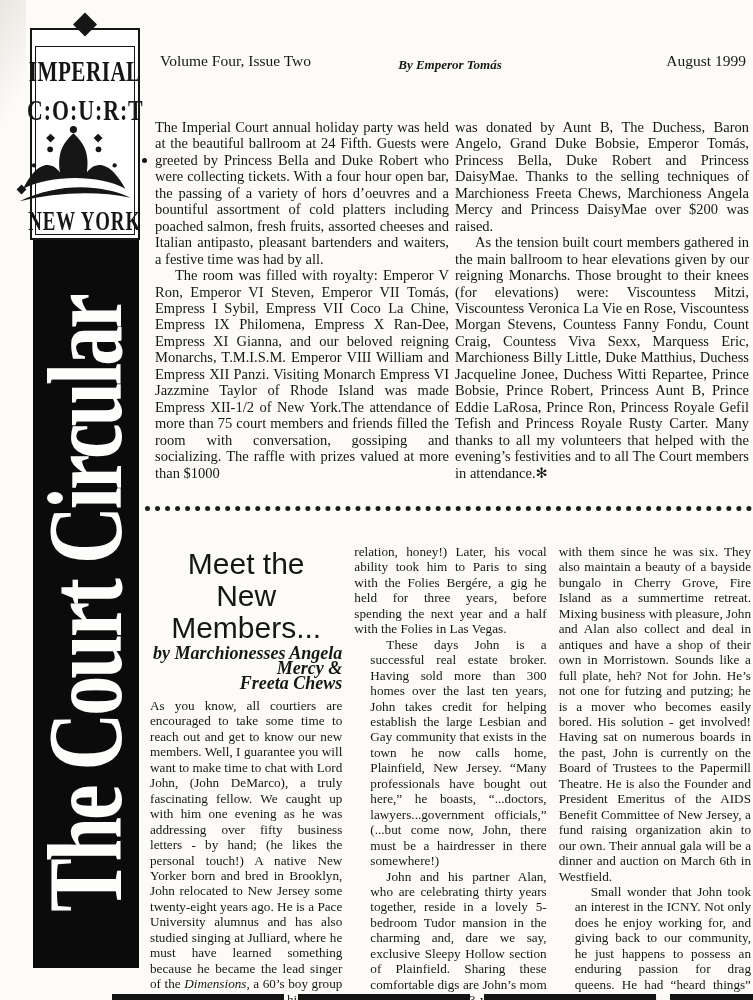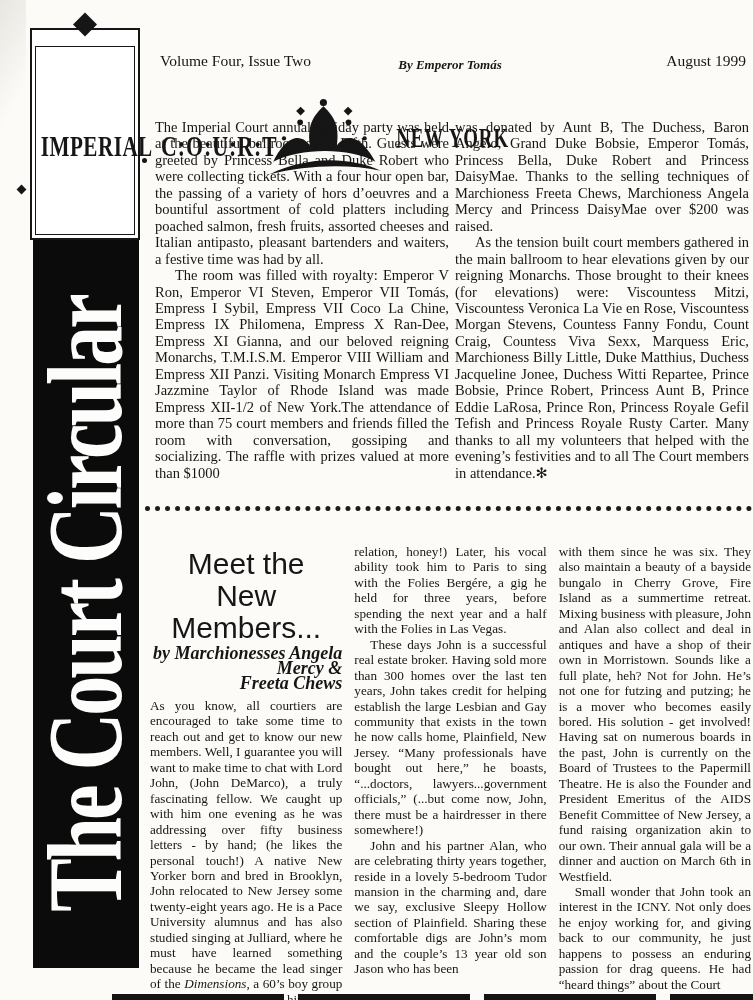--- a/index.html
+++ b/index.html
@@ -13,21 +13,21 @@
   }
   .page { position:absolute; inset:0; }
 
   
   .logo-box {
     position:absolute; left:30px; top:28px; width:110px; height:212px;
     background:#fff; border:2px solid #161616; box-sizing:border-box;
   }
   .logo-inner {
     position:absolute; inset:3px; border:1px solid #161616;
-    display:flex; flex-direction:row; align-items:center; justify-content:space-between;
+    display:flex; flex-direction:column; align-items:center; justify-content:space-between;
     overflow:visible;
     margin-top:13px;
   }
   .logo-diamond {
     position:absolute; left:50%; top:-14px; width:17px; height:17px;
     background:#161616; transform:translateX(-50%) rotate(45deg);
   }
   .logo-word1 {
     margin-top:12px; font-weight:bold; font-size:23px; letter-spacing:.5px;
     transform:scale(.92,1.3); white-space:nowrap;
@@ -91,21 +91,21 @@
     border-top:5px dotted #1c1c1c;
   }
 
   
   .members-cols {
     position:absolute; left:150px; top:544px; width:601px;
     display:flex; gap:12px;
   }
   .members-col { flex:1; text-align:justify; font-size:13.2px; line-height:15.45px; }
   .members-col p { margin:0; }
-  .members-col p.indent { text-indent:16px; }
+  .members-col p.indent { text-indent:16px;margin-left:16px; }
   .members-title {
     margin:4px 0 2px; font-family:"Liberation Sans", sans-serif; font-weight:normal;
     font-size:30px; line-height:32px; text-align:center; white-space:pre-line;
   }
   .members-byline {
     font-size:18px; font-weight:bold; font-style:italic; text-align:right;
     white-space:pre-line; margin:2px 0 7px; line-height:15px;
   }
   .it { font-style:italic; }
 

